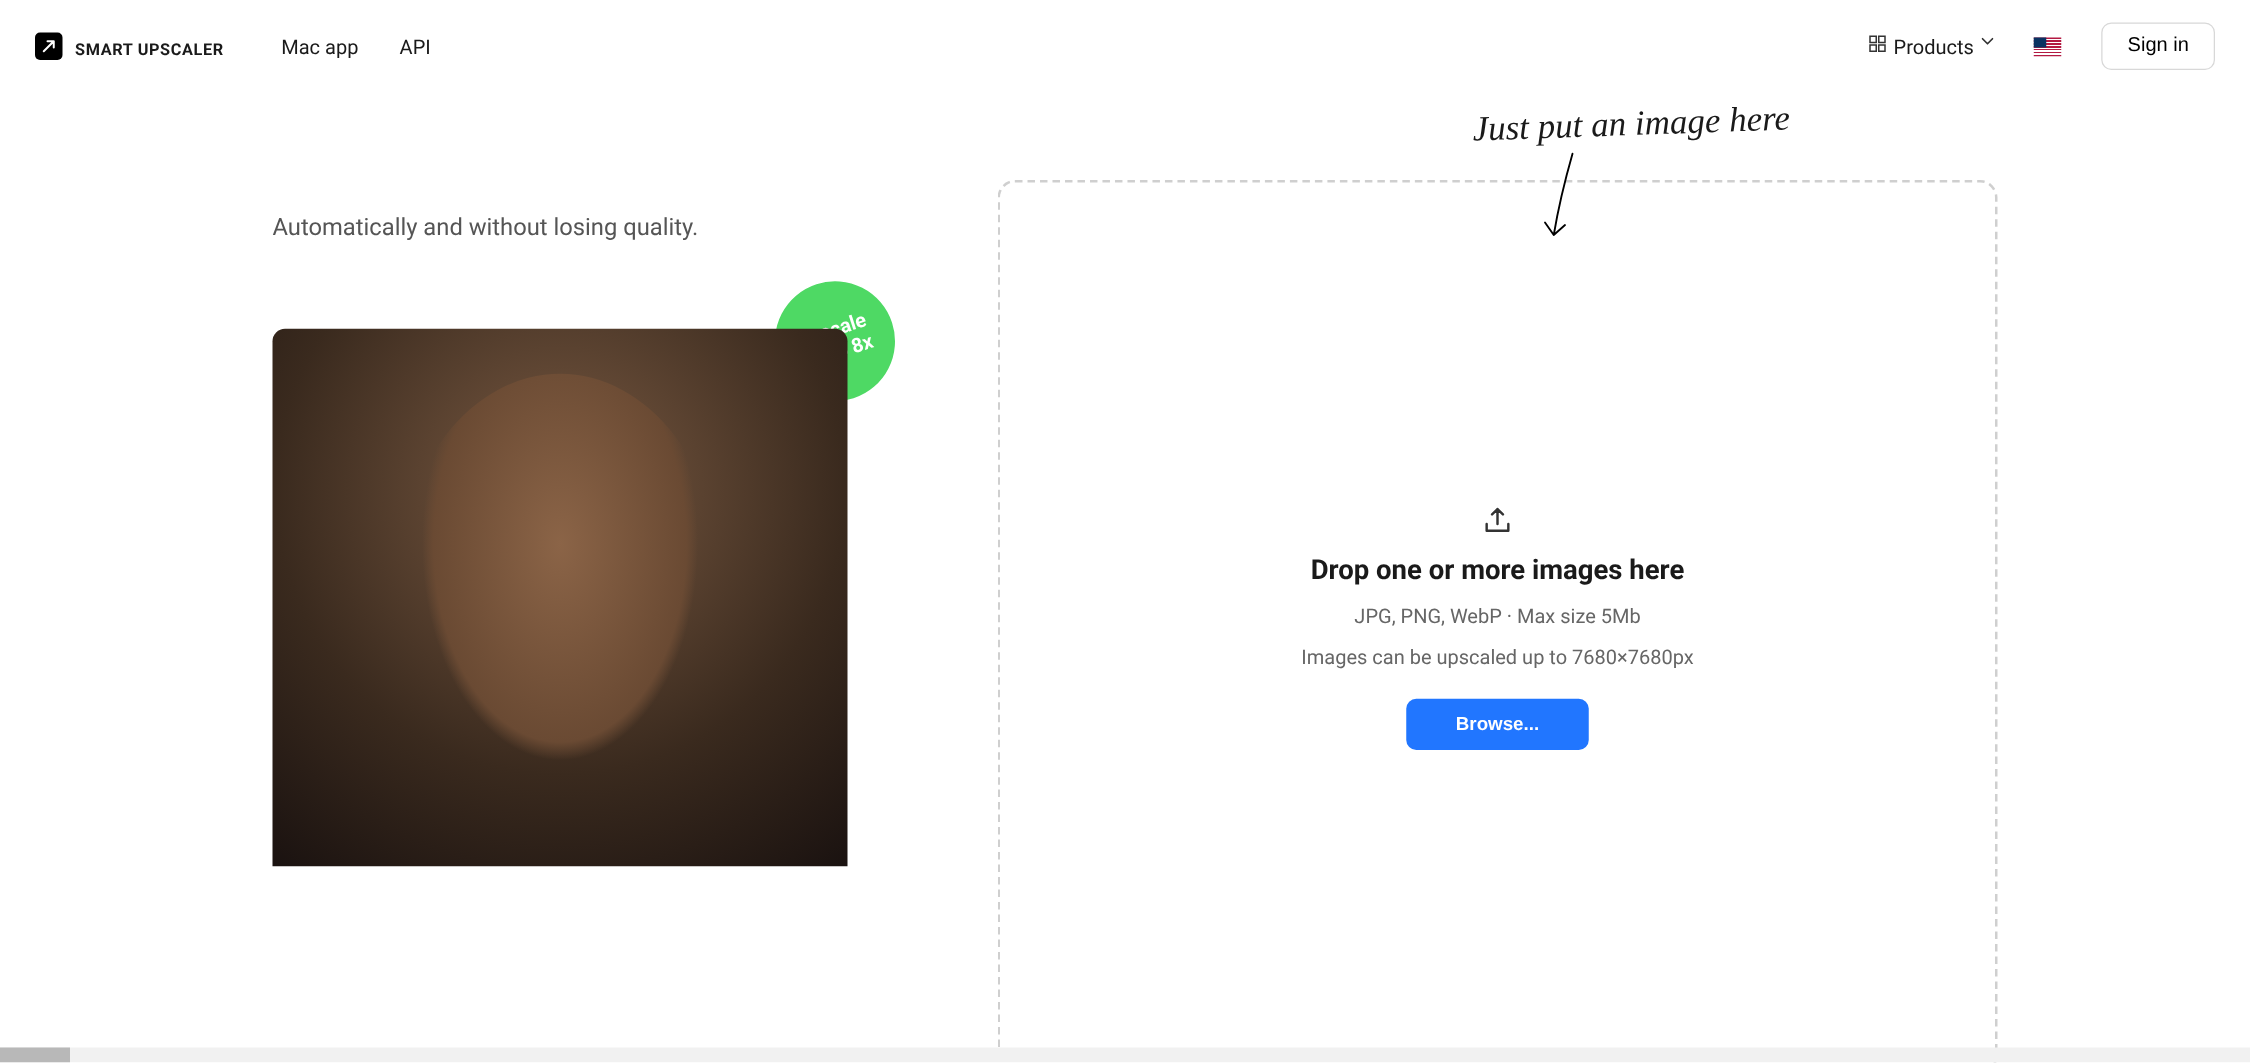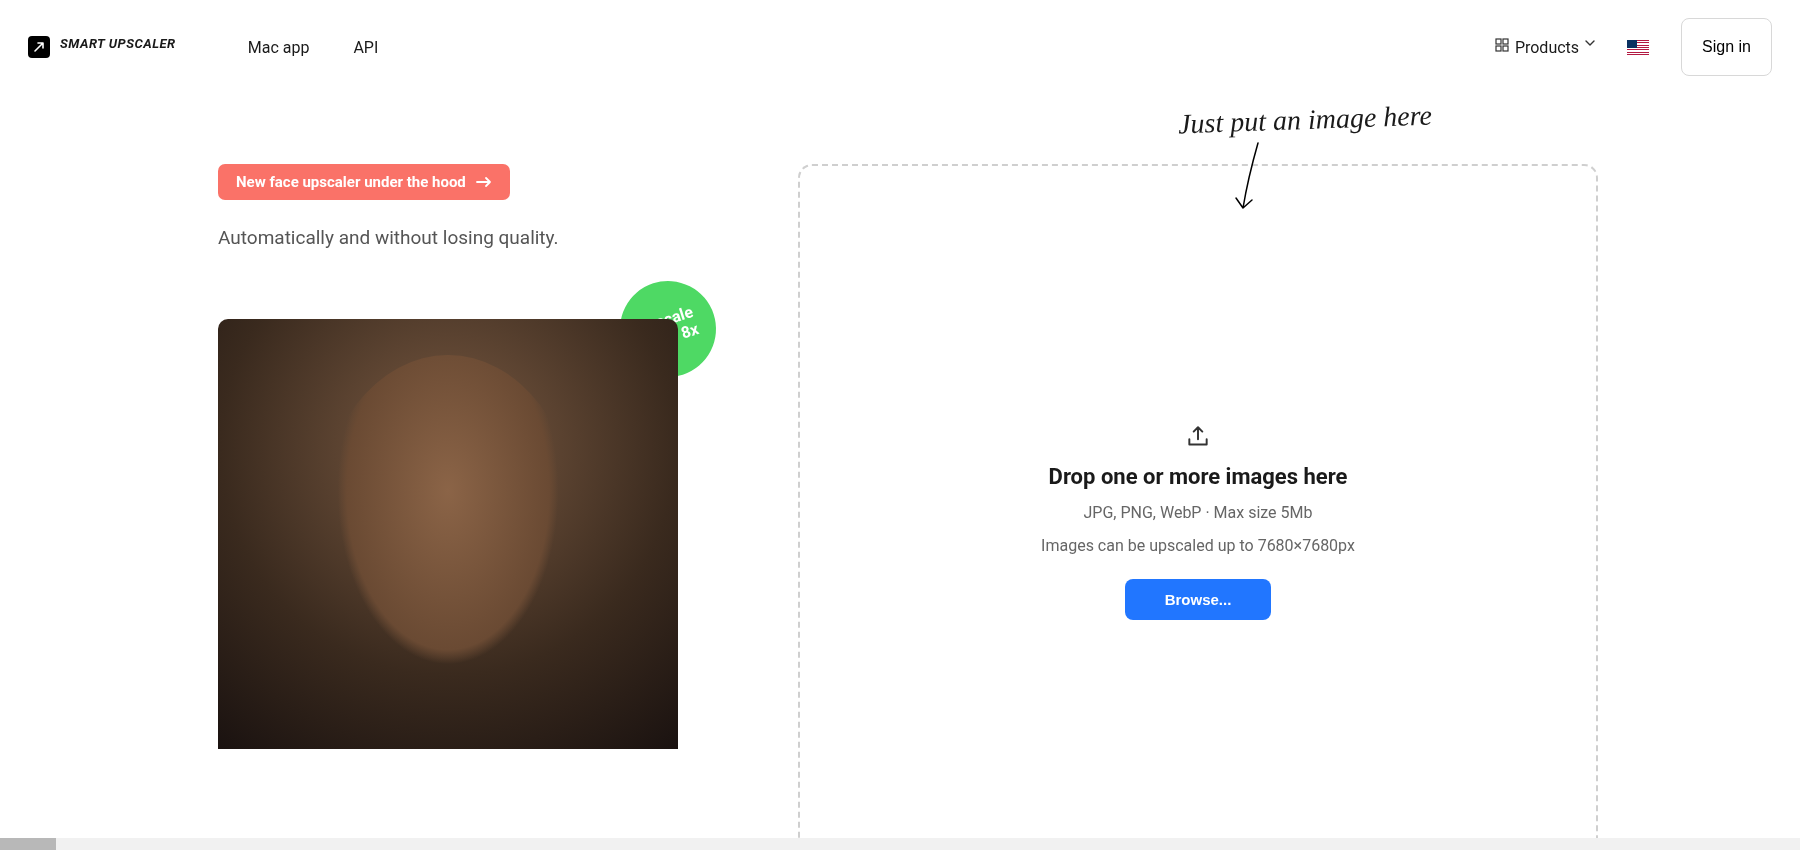--- a/index.html
+++ b/index.html
@@ -1,31 +1,31 @@
 <!DOCTYPE html>
 <html><head>
   <meta charset="utf-8">
   <style>
     * { margin: 0; padding: 0; box-sizing: border-box; }
     body { font-family: -apple-system, BlinkMacSystemFont, 'Segoe UI', Roboto, sans-serif; background: #fff; color: #1a1a1a; width: 1800px; height: 850px; overflow: hidden; position: relative; }
     
     .header { display: flex; align-items: center; padding: 18px 28px; }
-    .logo-wrap { display: flex; align-items: flex-start; gap: 10px; font-style: italic; }
+    .logo-wrap { display: flex; align-items: flex-end; gap: 10px; }
     .logo-box { width: 22px; height: 22px; background: #000; border-radius: 4px; display: flex; align-items: center; justify-content: center; }
     .logo-box svg { width: 12px; height: 12px; }
     .logo-text { font-size: 13px; font-weight: 700; letter-spacing: 0.5px; }
-    .nav-links { display: flex; gap: 44px; margin-left: 72px; }
+    .nav-links { display: flex; gap: 33px; margin-left: 46px; }
     .nav-link { font-size: 16px; color: #1a1a1a; text-decoration: none; cursor: pointer; }
     .header-right { margin-left: auto; display: flex; align-items: center; gap: 32px; }
     .products-btn { display: flex; align-items: flex-start; gap: 6px; font-size: 16px; cursor: pointer; }
     .grid-icon { width: 14px; height: 14px; }
     .chev { width: 10px; height: 10px; }
     .flag { width: 22px; height: 15px; background: linear-gradient(180deg, #b31942 0 7.7%, #fff 0 15.4%, #b31942 0 23.1%, #fff 0 30.8%, #b31942 0 38.5%, #fff 0 46.2%, #b31942 0 53.8%, #fff 0 61.5%, #b31942 0 69.2%, #fff 0 76.9%, #b31942 0 84.6%, #fff 0 92.3%, #b31942 0 100%); position: relative; }
     .flag::before { content: ''; position: absolute; top: 0; left: 0; width: 44%; height: 54%; background: #0a3161; }
-    .signin-btn { font-size: 16px; border: 1px solid #d8d8d8; background: #fff; padding: 19px 20px; border-radius: 8px; cursor: pointer; }
+    .signin-btn { font-size: 16px; border: 1px solid #d8d8d8; background: #fff; padding: 9px 20px; border-radius: 8px; cursor: pointer; }
     
     .main { display: flex; padding: 0 0 0 218px; margin-top: 70px; gap: 120px; }
     
     .left-col { width: 460px; }
     .badge { display: inline-flex; align-items: center; gap: 10px; background: #fa7268; color: #fff; font-size: 15px; font-weight: 700; padding: 9px 18px; border-radius: 7px; }
     .badge svg { width: 16px; height: 12px; }
     .hero-title { font-size: 56px; font-weight: 700; line-height: 1.08; margin-top: 28px; letter-spacing: -0.5px; }
     .hero-sub { font-size: 19px; color: #555; margin-top: 26px; }
     
     .example-wrap { position: relative; margin-top: 70px; width: 460px; }
@@ -74,26 +74,20 @@
           <path d="M1 3 L5 7 L9 3" stroke="#333" stroke-width="1.4" stroke-linecap="round" stroke-linejoin="round"></path>
         </svg>
     </div>
     <div class="flag"></div>
     <button class="signin-btn">Sign in</button>
   </div>
 </header>
 
 <main class="main">
   <section class="left-col">
-    <div class="badge">
-      <span>New face upscaler under the hood</span>
-      <svg viewBox="0 0 16 12" fill="none">
-          <path d="M1 6 H14 M10 2 L14 6 L10 10" stroke="#fff" stroke-width="1.8" stroke-linecap="round" stroke-linejoin="round"></path>
-        </svg>
-    </div>
     <p class="hero-sub">Automatically and without losing quality.</p>
     
     <div class="example-wrap">
       <div class="sticker">
         <span>Upscale</span>
         <span>up to 8x</span>
       </div>
       <div class="example-img">
         <div class="face"></div>
       </div>

